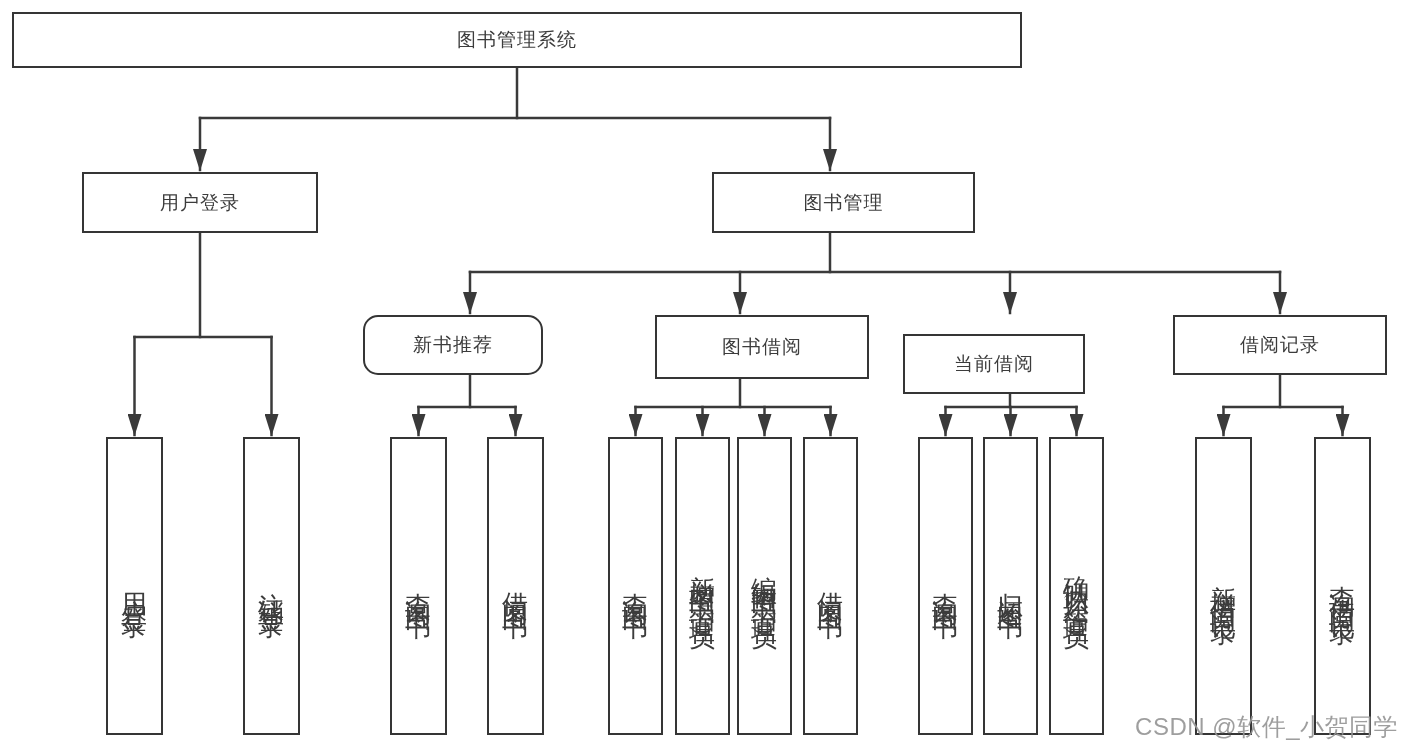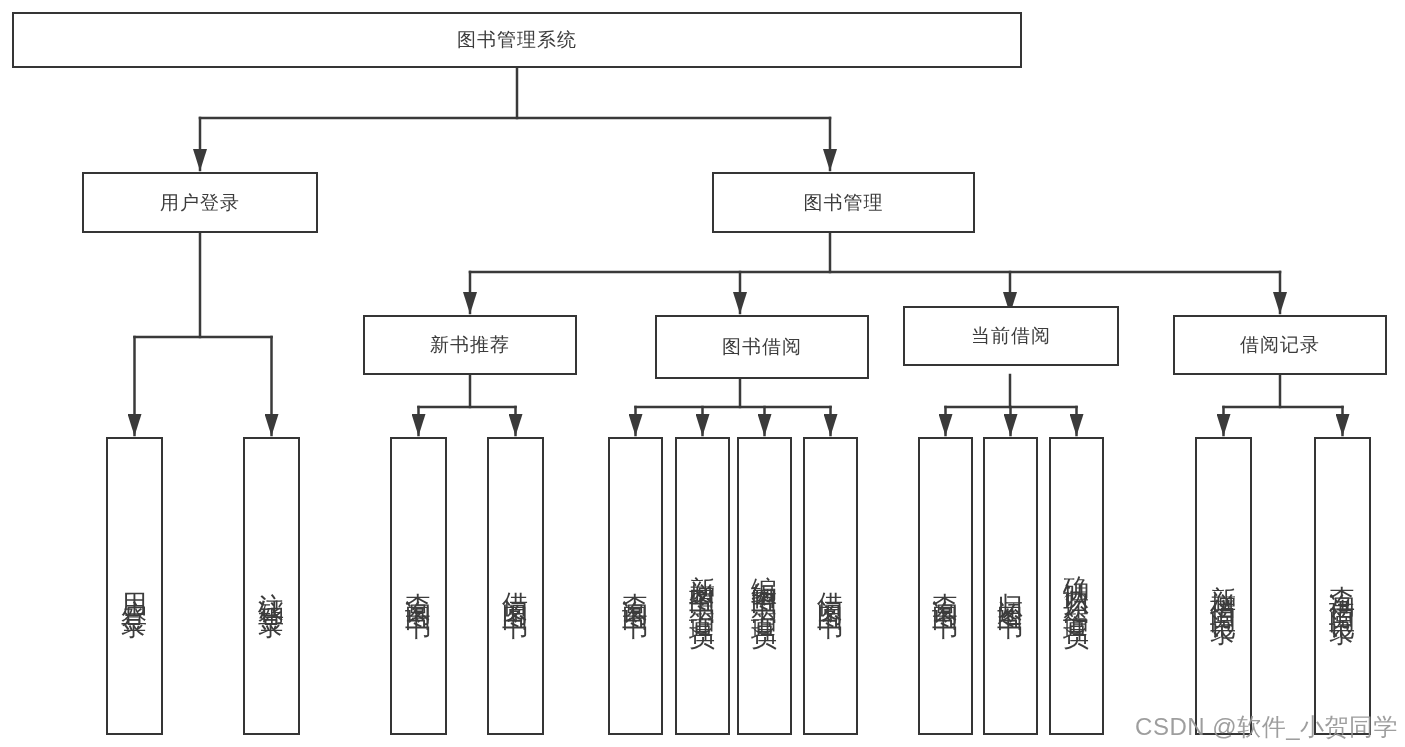--- a/index.html
+++ b/index.html
@@ -104,23 +104,23 @@
       <path d="M1223.5,407 V435" marker-end="url(#arrow)"></path>
       <path d="M1342.5,407 V435" marker-end="url(#arrow)"></path>
     </g>
   </svg>
 
   <div class="hbox" style="left:12px; top:12px; width:1010px; height:56px;">图书管理系统</div>
 
   <div class="hbox" style="left:82px; top:172px; width:236px; height:61px;">用户登录</div>
   <div class="hbox" style="left:712px; top:172px; width:263px; height:61px;">图书管理</div>
 
-  <div class="hbox" style="left:363px; top:315px; width:214px; height:60px;">新书推荐</div>
+  <div class="hbox" style="left:363px; top:315px; width:180px; height:60px;border-radius:15px;">新书推荐</div>
   <div class="hbox" style="left:655px; top:315px; width:214px; height:64px;">图书借阅</div>
-  <div class="hbox" style="left:903px; top:306px; width:216px; height:60px;">当前借阅</div>
+  <div class="hbox" style="left:903px; top:334px; width:182px; height:60px;">当前借阅</div>
   <div class="hbox" style="left:1173px; top:315px; width:214px; height:60px;">借阅记录</div>
 
   <div class="vbox" style="left:106px; top:437px; width:57px; height:298px;">用户登录</div>
   <div class="vbox" style="left:243px; top:437px; width:57px; height:298px;">注销登录</div>
 
   <div class="vbox" style="left:390px; top:437px; width:57px; height:298px;">查询图书</div>
   <div class="vbox" style="left:487px; top:437px; width:57px; height:298px;">借阅图书</div>
 
   <div class="vbox" style="left:608px; top:437px; width:55px; height:298px;">查询图书</div>
   <div class="vbox" style="left:675px; top:437px; width:55px; height:298px;">新增图书（管理员）</div>

